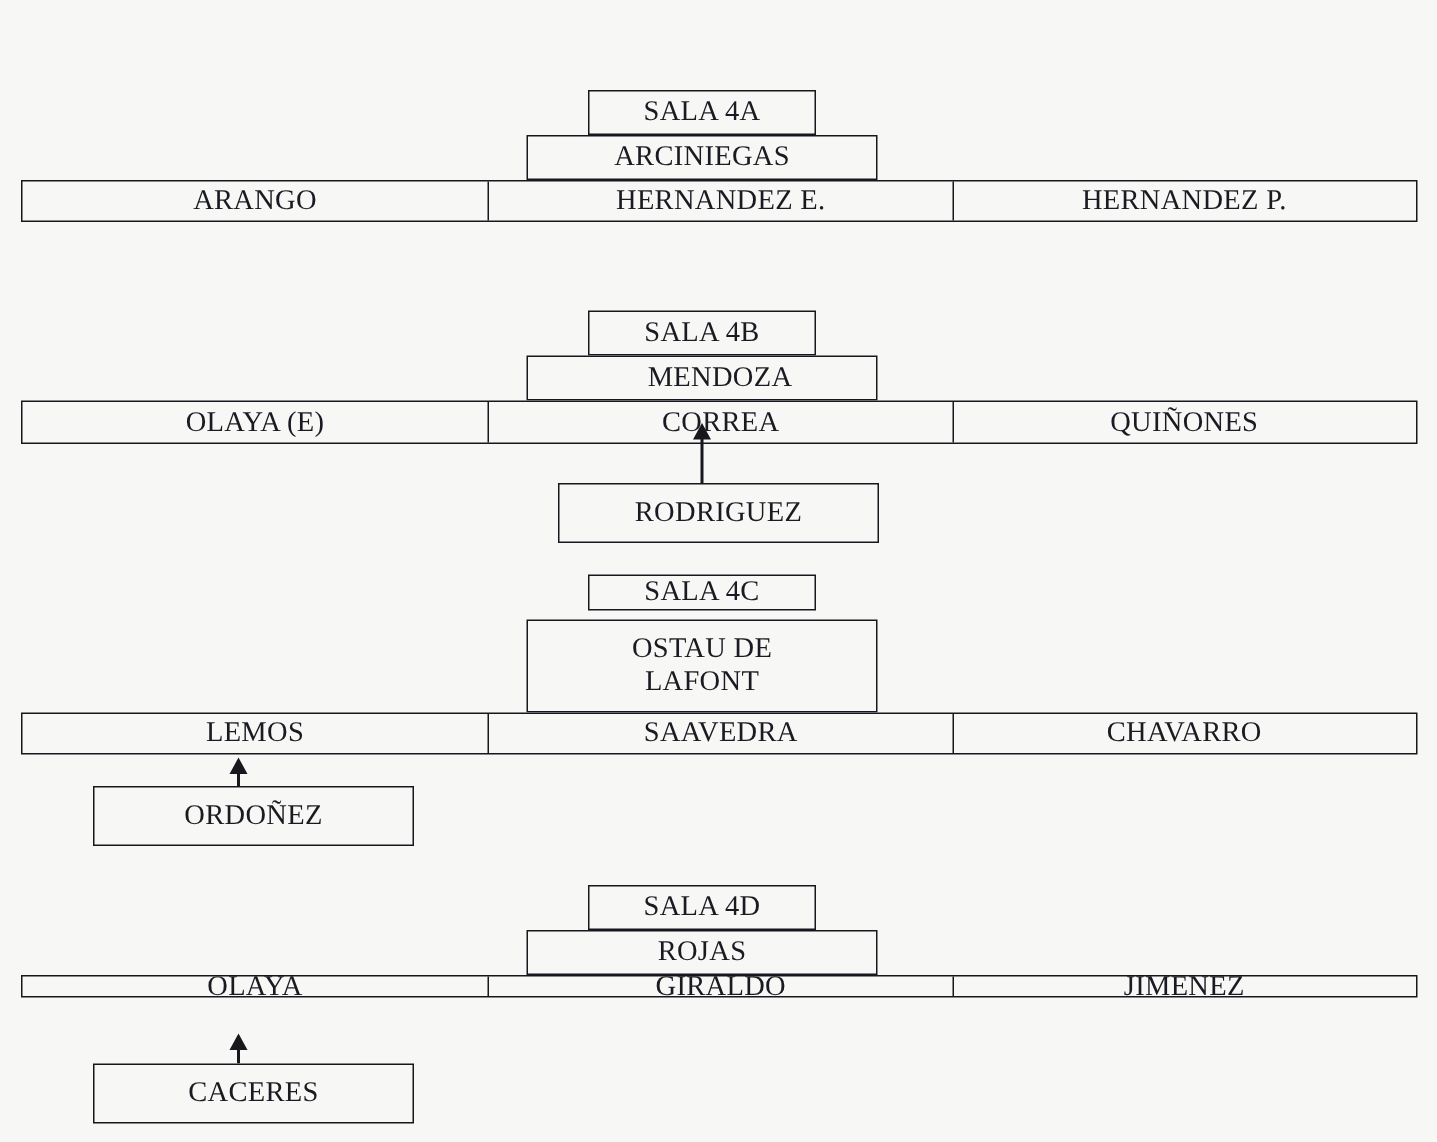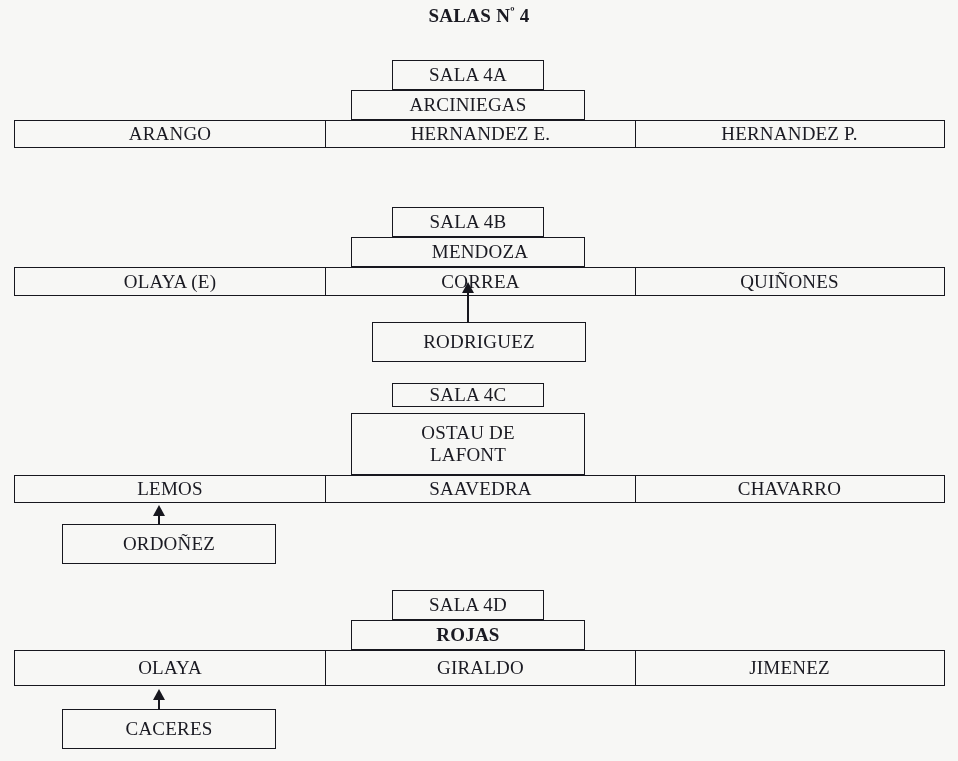--- a/index.html
+++ b/index.html
@@ -104,23 +104,20 @@
     border-left: 6px solid transparent;
     border-right: 6px solid transparent;
     border-bottom: 11px solid #17171e;
   }
 </style>
 </head>
 <body>
 
 <div id="chart">
 
-  <div class="title">
-    <span>SALAS N</span><sup>º</sup><span> 4</span>
-  </div>
 
   <div class="box" style="left:392px; top:60px; width:152px; height:30px;">SALA 4A</div>
 
   <div class="box" style="left:351px; top:90px; width:234px; height:30px;">ARCINIEGAS</div>
 
   <div class="bar" style="left:14px; top:120px; width:931px; height:28px;">
     <div class="cell" style="width:311px;">ARANGO</div>
     <div class="cell" style="width:310px;">HERNANDEZ E.</div>
     <div class="cell" style="width:307px;">HERNANDEZ P.</div>
   </div>
@@ -157,23 +154,23 @@
 
   <div class="arrow" style="left:151px; top:505px; height:19px;">
     <div class="head"></div>
     <div class="shaft"></div>
   </div>
 
   <div class="box" style="left:62px; top:524px; width:214px; height:40px;">ORDOÑEZ</div>
 
   <div class="box" style="left:392px; top:590px; width:152px; height:30px;">SALA 4D</div>
 
-  <div class="box" style="left:351px; top:620px; width:234px; height:30px;font-weight:bold;">ROJAS</div>
+  <div class="box" style="left:351px; top:620px; width:234px; height:30px;">ROJAS</div>
 
-  <div class="bar" style="left:14px; top:650px; width:931px; height:36px;">
+  <div class="bar" style="left:14px; top:650px; width:931px; height:15px;">
     <div class="cell" style="width:311px;">OLAYA</div>
     <div class="cell" style="width:310px;">GIRALDO</div>
     <div class="cell" style="width:307px;">JIMENEZ</div>
   </div>
 
   <div class="arrow" style="left:151px; top:689px; height:20px;">
     <div class="head"></div>
     <div class="shaft"></div>
   </div>
 

